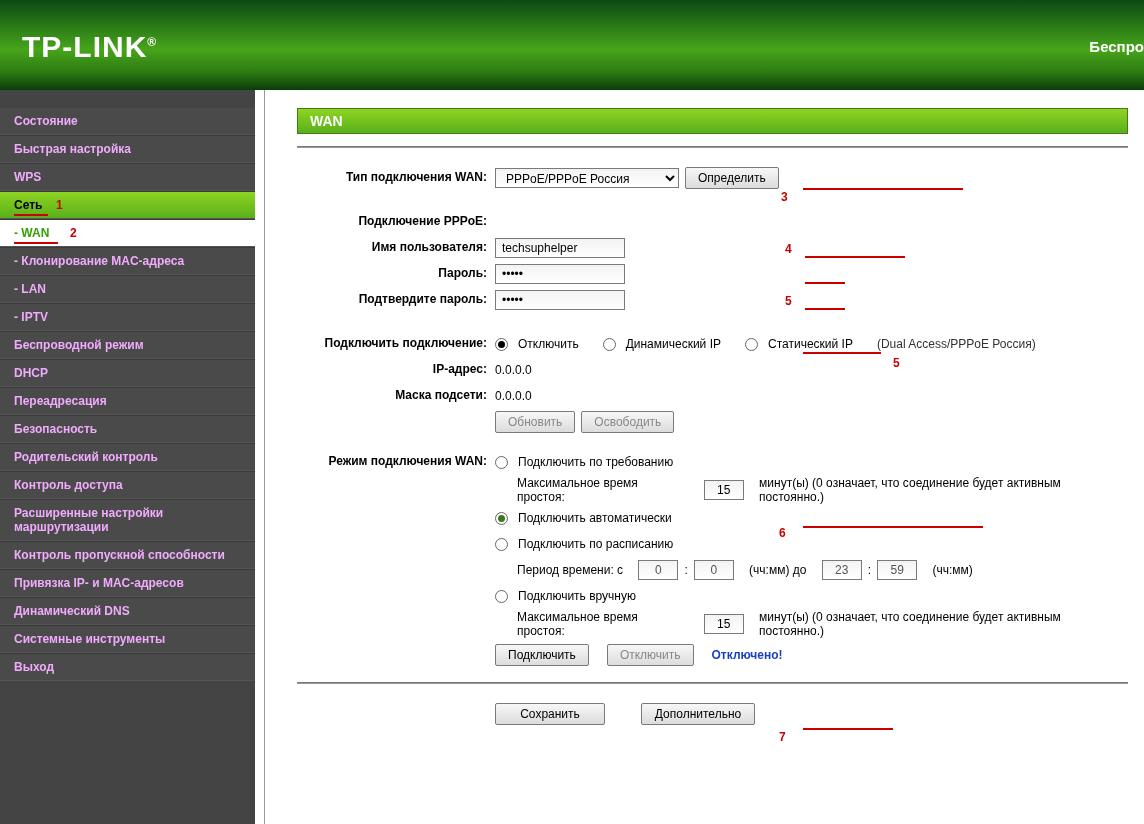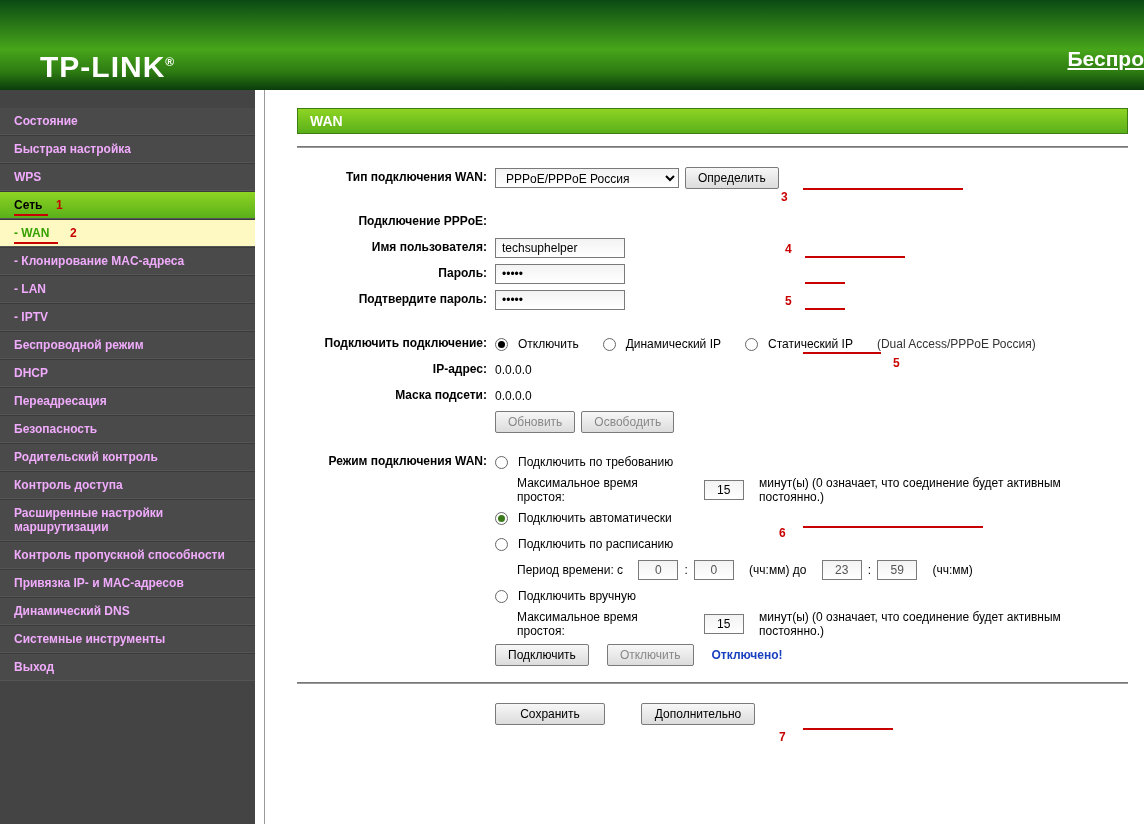--- a/index.html
+++ b/index.html
@@ -1,36 +1,36 @@
 <!DOCTYPE html>
 <html><head>
 <meta charset="utf-8">
 <style>
 * { margin:0; padding:0; box-sizing:border-box; }
 body { font-family:Arial,Helvetica,sans-serif; font-size:12px; color:#000; background:#fff; width:1144px; height:824px; overflow:hidden; }
 
 
 .header { height:90px; background:linear-gradient(#0b4a14,#47a51a 55%,#2d7b12 80%,#0a3c0b); position:relative; color:#fff; }
-.logo { position:absolute; top:30px; left:40px; font-size:30px; font-weight:bold; font-family:Arial,sans-serif; letter-spacing:1px;margin-top:20px; }
+.logo { position:absolute; top:30px; left:22px; font-size:30px; font-weight:bold; font-family:Arial,sans-serif; letter-spacing:1px; }
 .logo .reg { font-size:12px; vertical-align:super; }
-.header-text { position:absolute; right:0; top:47px; font-size:21px; color:#fff; font-weight:bold;text-decoration:underline; }
+.header-text { position:absolute; right:0; top:38px; font-size:15px; color:#fff; font-weight:bold; }
 
 
 .frame { display:flex; height:734px; }
 .sidebar { width:255px; background:#444; }
 .divider { width:10px; background:#fff; border-right:1px solid #9a9a9a; }
 .content { flex:1; background:#fff; padding:18px 16px 0 32px; position:relative; }
 
 
 .menu { list-style:none; padding-top:18px; }
 .menu li { color:#f0abfc; font-size:12px; font-weight:bold; padding:6px 14px; border-top:1px solid #3a3a3a; border-bottom:1px solid #555; background:#4a4a4a; cursor:pointer; }
 .menu li:first-child { border-top:none; }
 .menu li.sub { padding-left:14px; }
 .menu li.lvl1-active { background:linear-gradient(#8ed423,#5ab01a); color:#000; }
-.menu li.lvl2-active { color:#36a100; background:#fef9c3; }
+.menu li.lvl2-active { color:#36a100; background:#ffffff; }
 
 
 .titlebar { background:linear-gradient(#8ed423,#5ab01a); color:#fff; font-weight:bold; font-size:14px; padding:4px 12px; border:1px solid #3e7d11; }
 .hr { height:2px; background:linear-gradient(#666,#aaa); margin:12px 0 18px 0; }
 
 
 .form { font-size:12px; color:#000; }
 .row { display:flex; align-items:center; min-height:24px; margin-bottom:2px; }
 .lbl { width:198px; text-align:right; font-weight:bold; padding-right:8px; line-height:1.3; }
 .ctl { flex:1; display:flex; align-items:center; gap:6px; }

